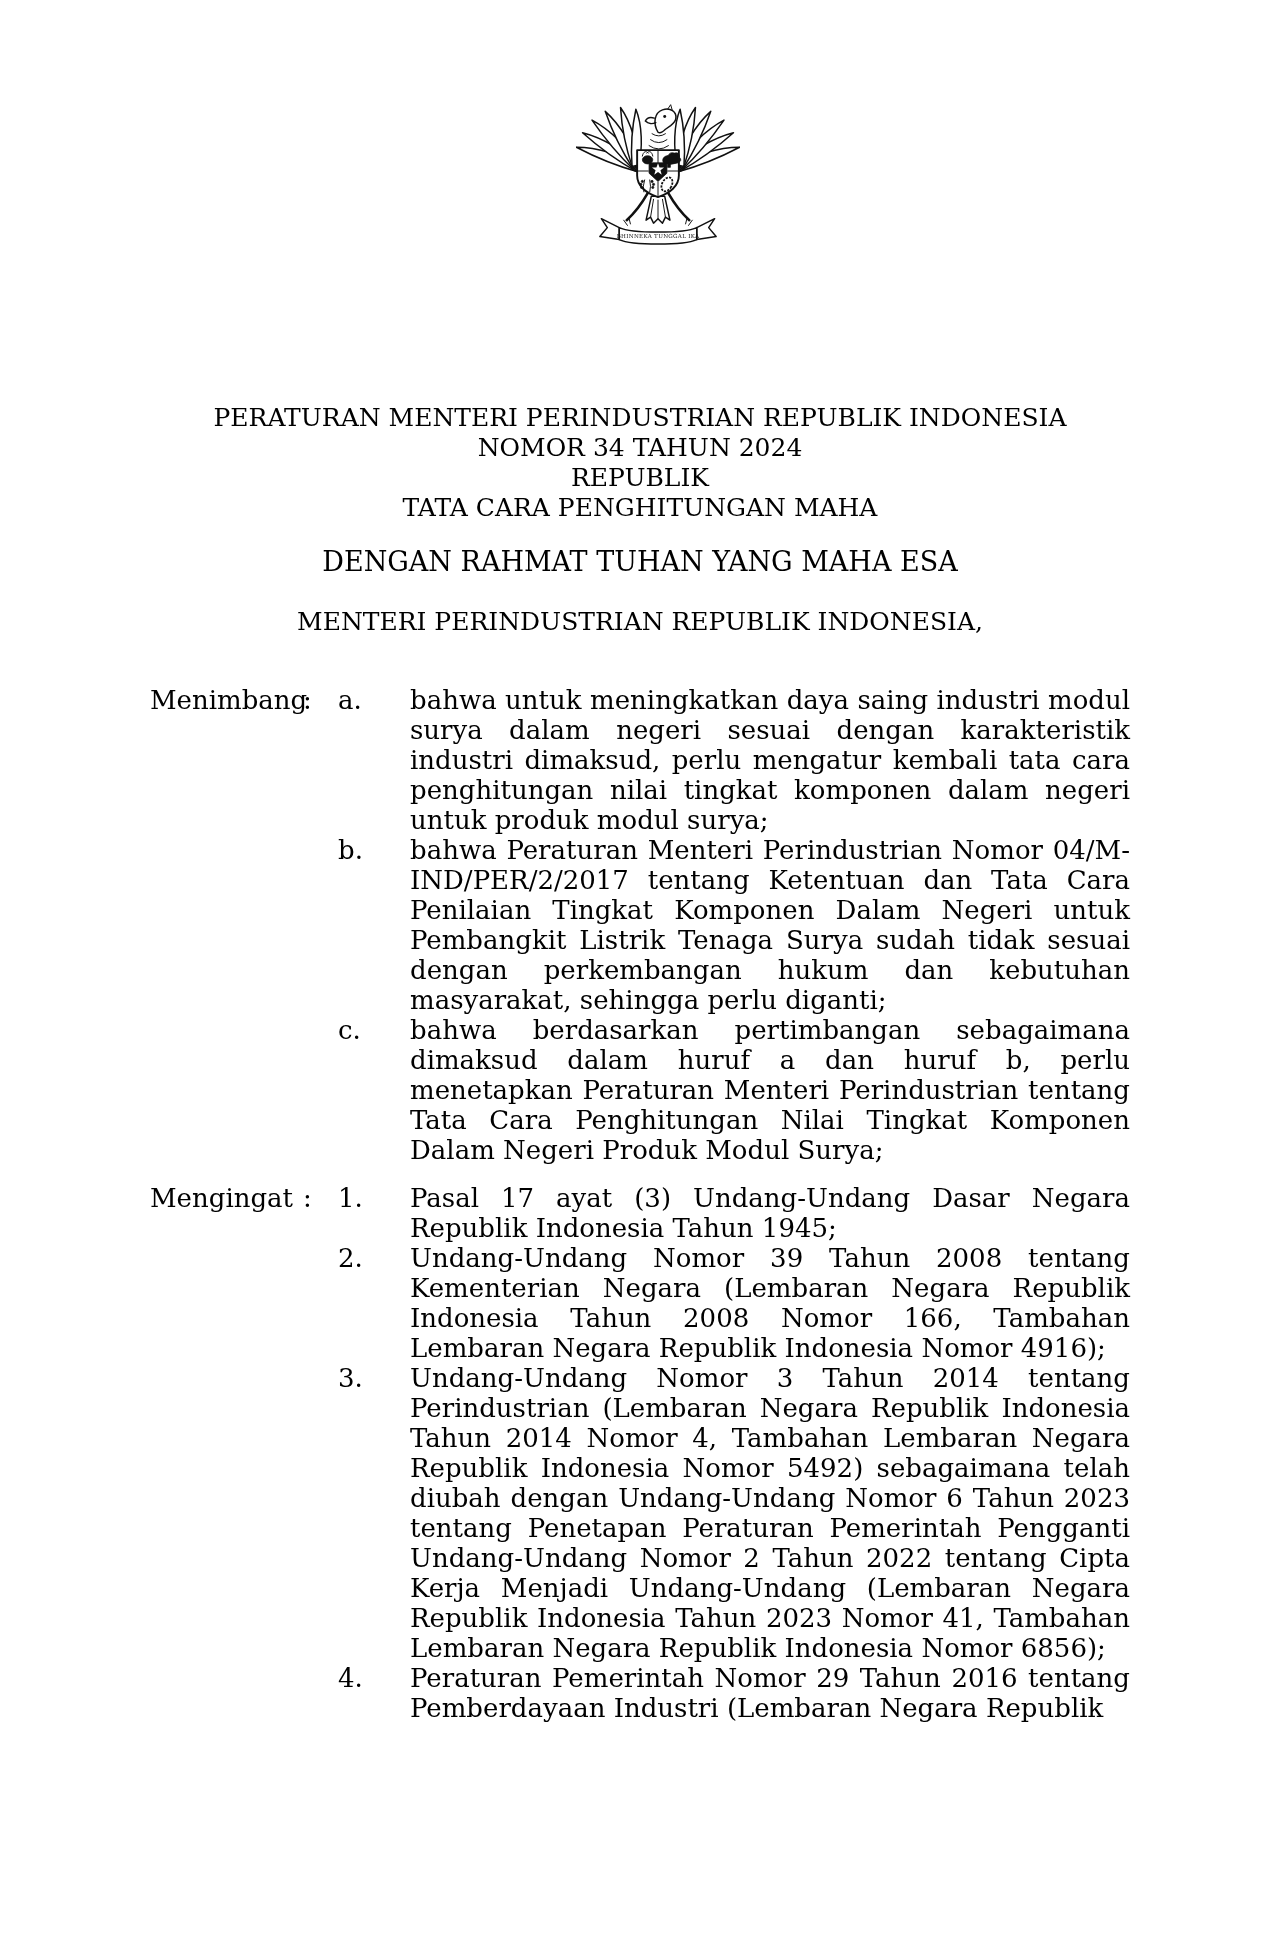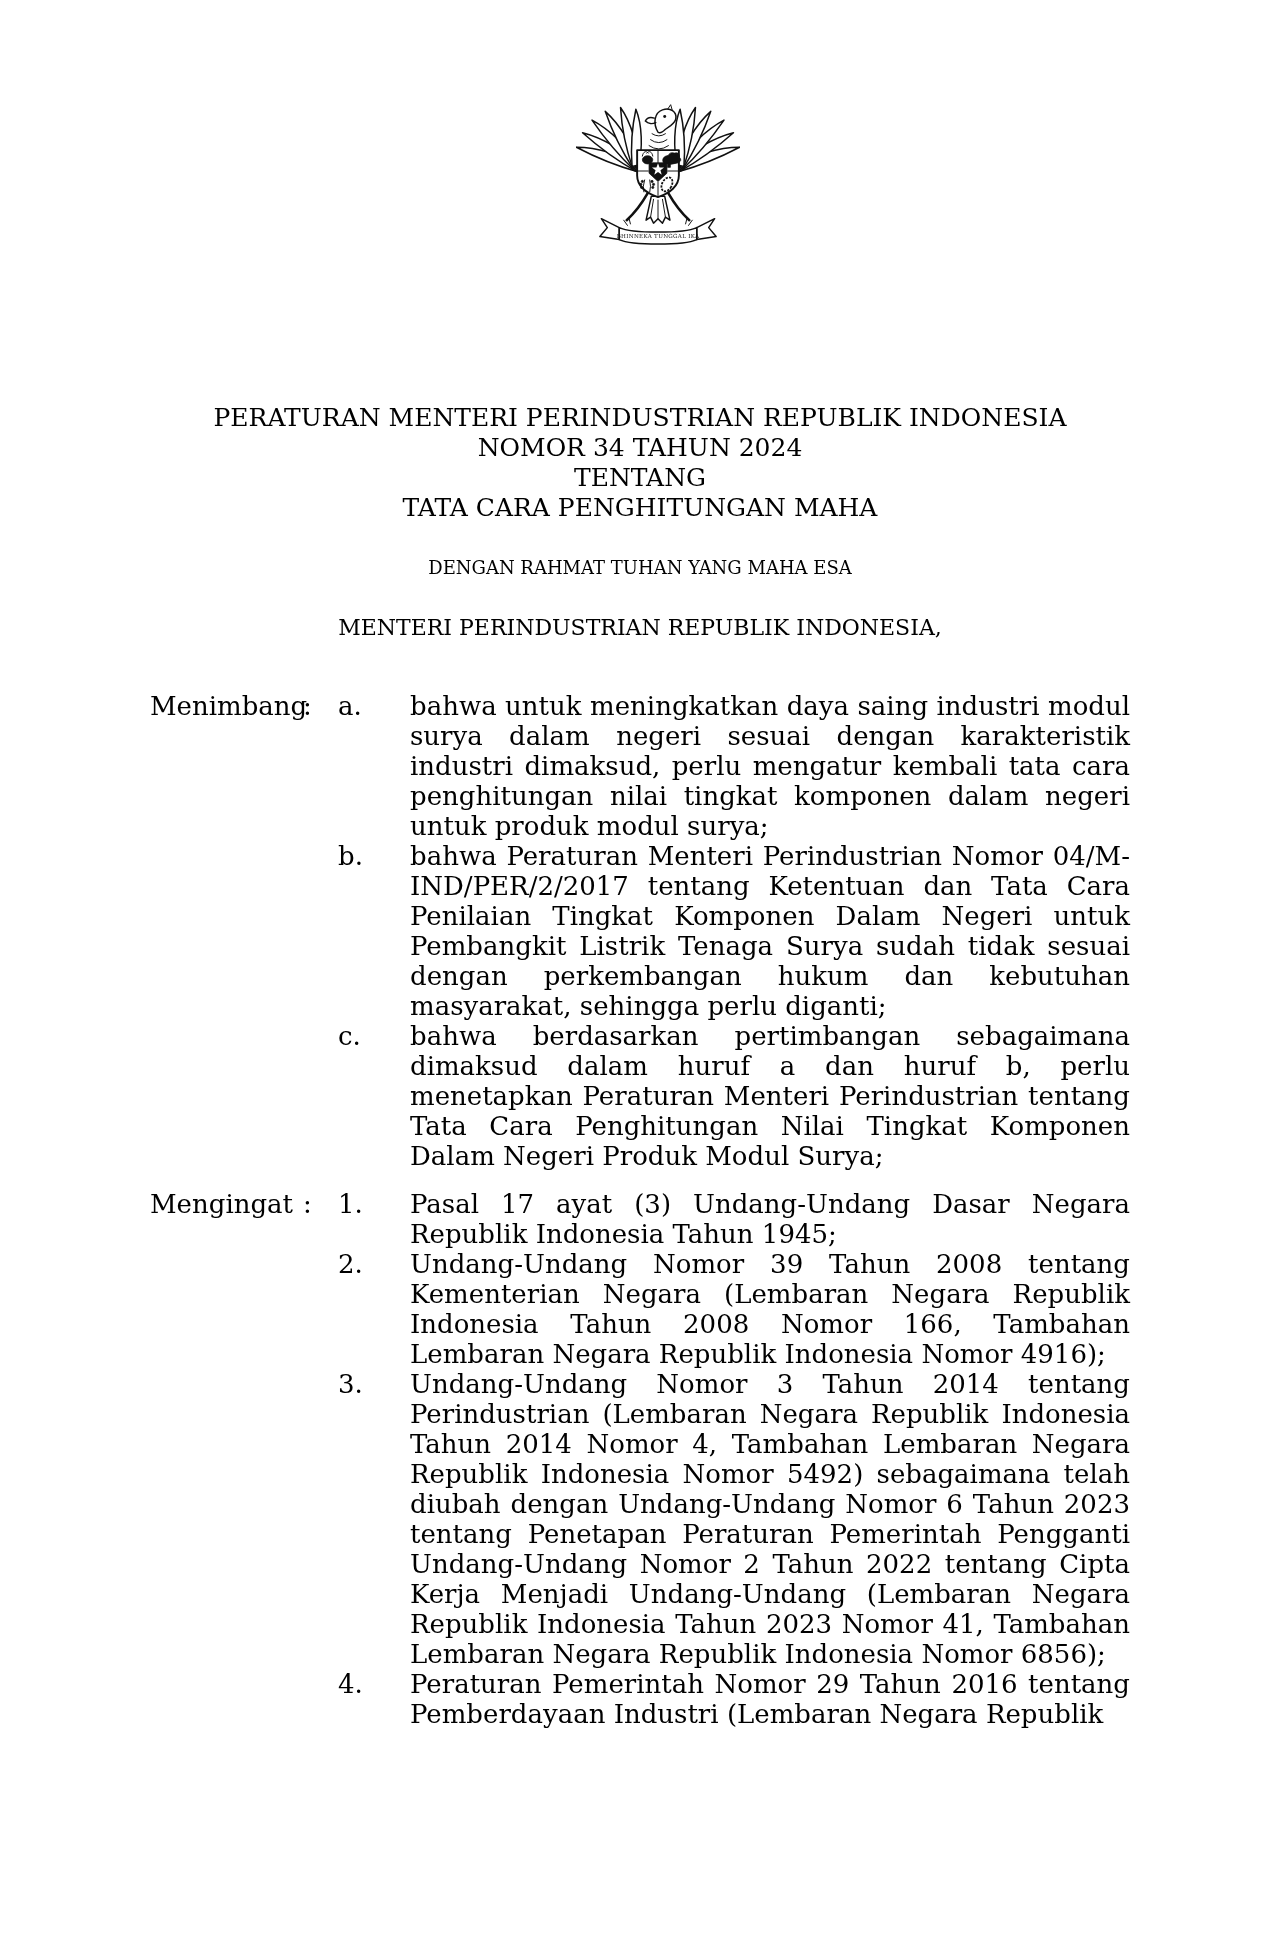--- a/index.html
+++ b/index.html
@@ -23,22 +23,22 @@
   .content {
     position: absolute;
     left: 150px;
     top: 403px;
     width: 980px;
     font-size: 26px;
     line-height: 30px;
   }
   .title-block { text-align: center; font-size: 25px; line-height: 30px; }
   .title-line { white-space: nowrap; }
-  .invocation { text-align: center; font-size: 18px; margin-top: 30px; }
-  .authority  { text-align: center; font-size: 22px; margin-top: 30px; }
+  .invocation { text-align: center; font-size: 27px; margin-top: 24px; }
+  .authority  { text-align: center; font-size: 25px; margin-top: 30px; }
   .section { margin-top: 48px; }
   .section.recalling { margin-top: 18px; }
   .item-row {
     display: grid;
     grid-template-columns: 153px 35px 72px 1fr;
     align-items: start;
   }
   .item-label { text-align: left; }
   .item-colon { text-align: left; }
   .item-marker { text-align: left; }
@@ -118,21 +118,21 @@
       <path class="wht" d="M58,182 C75,190 145,190 162,182 L162,198 C145,206 75,206 58,198 Z"></path>
       <text x="110" y="196" text-anchor="middle" font-size="7.5" letter-spacing="0.4" fill="#111">BHINNEKA TUNGGAL IKA</text>
     </svg>
   </div>
 
   <div class="content">
 
     <div class="title-block">
       <div class="title-line">PERATURAN MENTERI PERINDUSTRIAN REPUBLIK INDONESIA</div>
       <div class="title-line">NOMOR 34 TAHUN 2024</div>
-      <div class="title-line">TENTANG</div>
+      <div class="title-line">REPUBLIK</div>
       <div class="title-line">TATA CARA PENGHITUNGAN MAHA</div>
     </div>
 
     <div class="invocation">DENGAN RAHMAT TUHAN YANG MAHA ESA</div>
 
     <div class="authority">MENTERI PERINDUSTRIAN REPUBLIK INDONESIA,</div>
 
     <div class="section considering">
       <div class="item-row">
         <div class="item-label">Menimbang</div>

